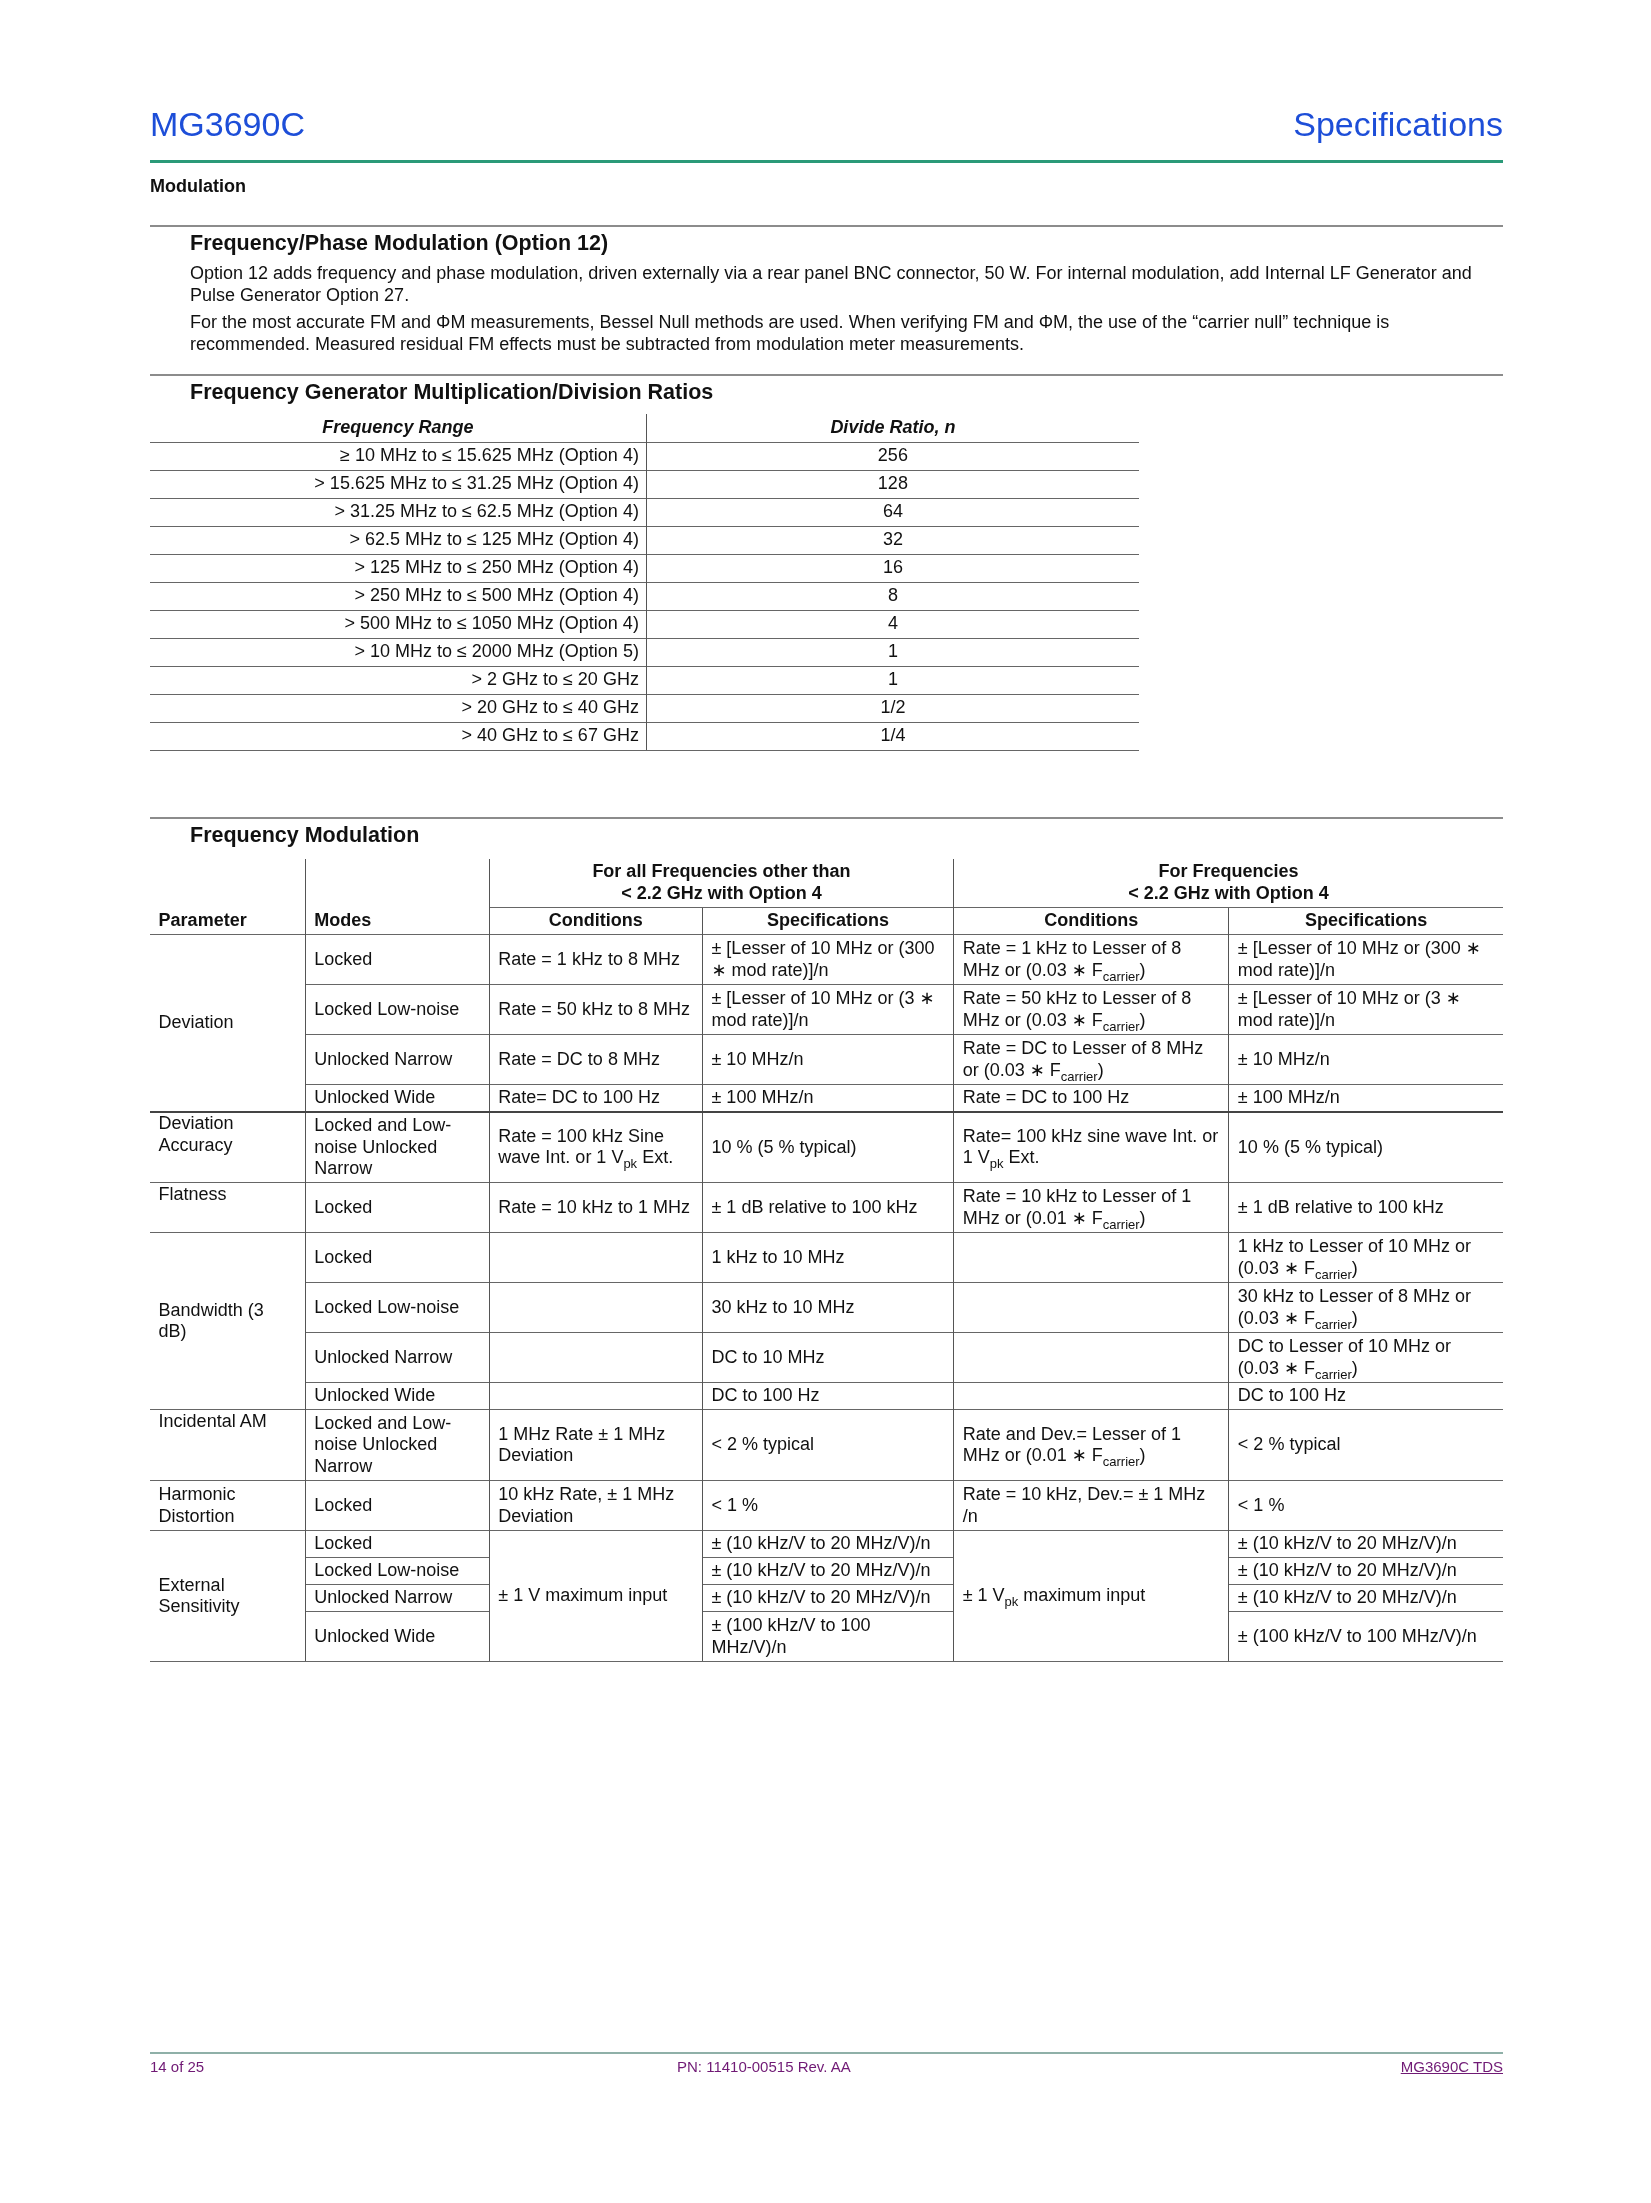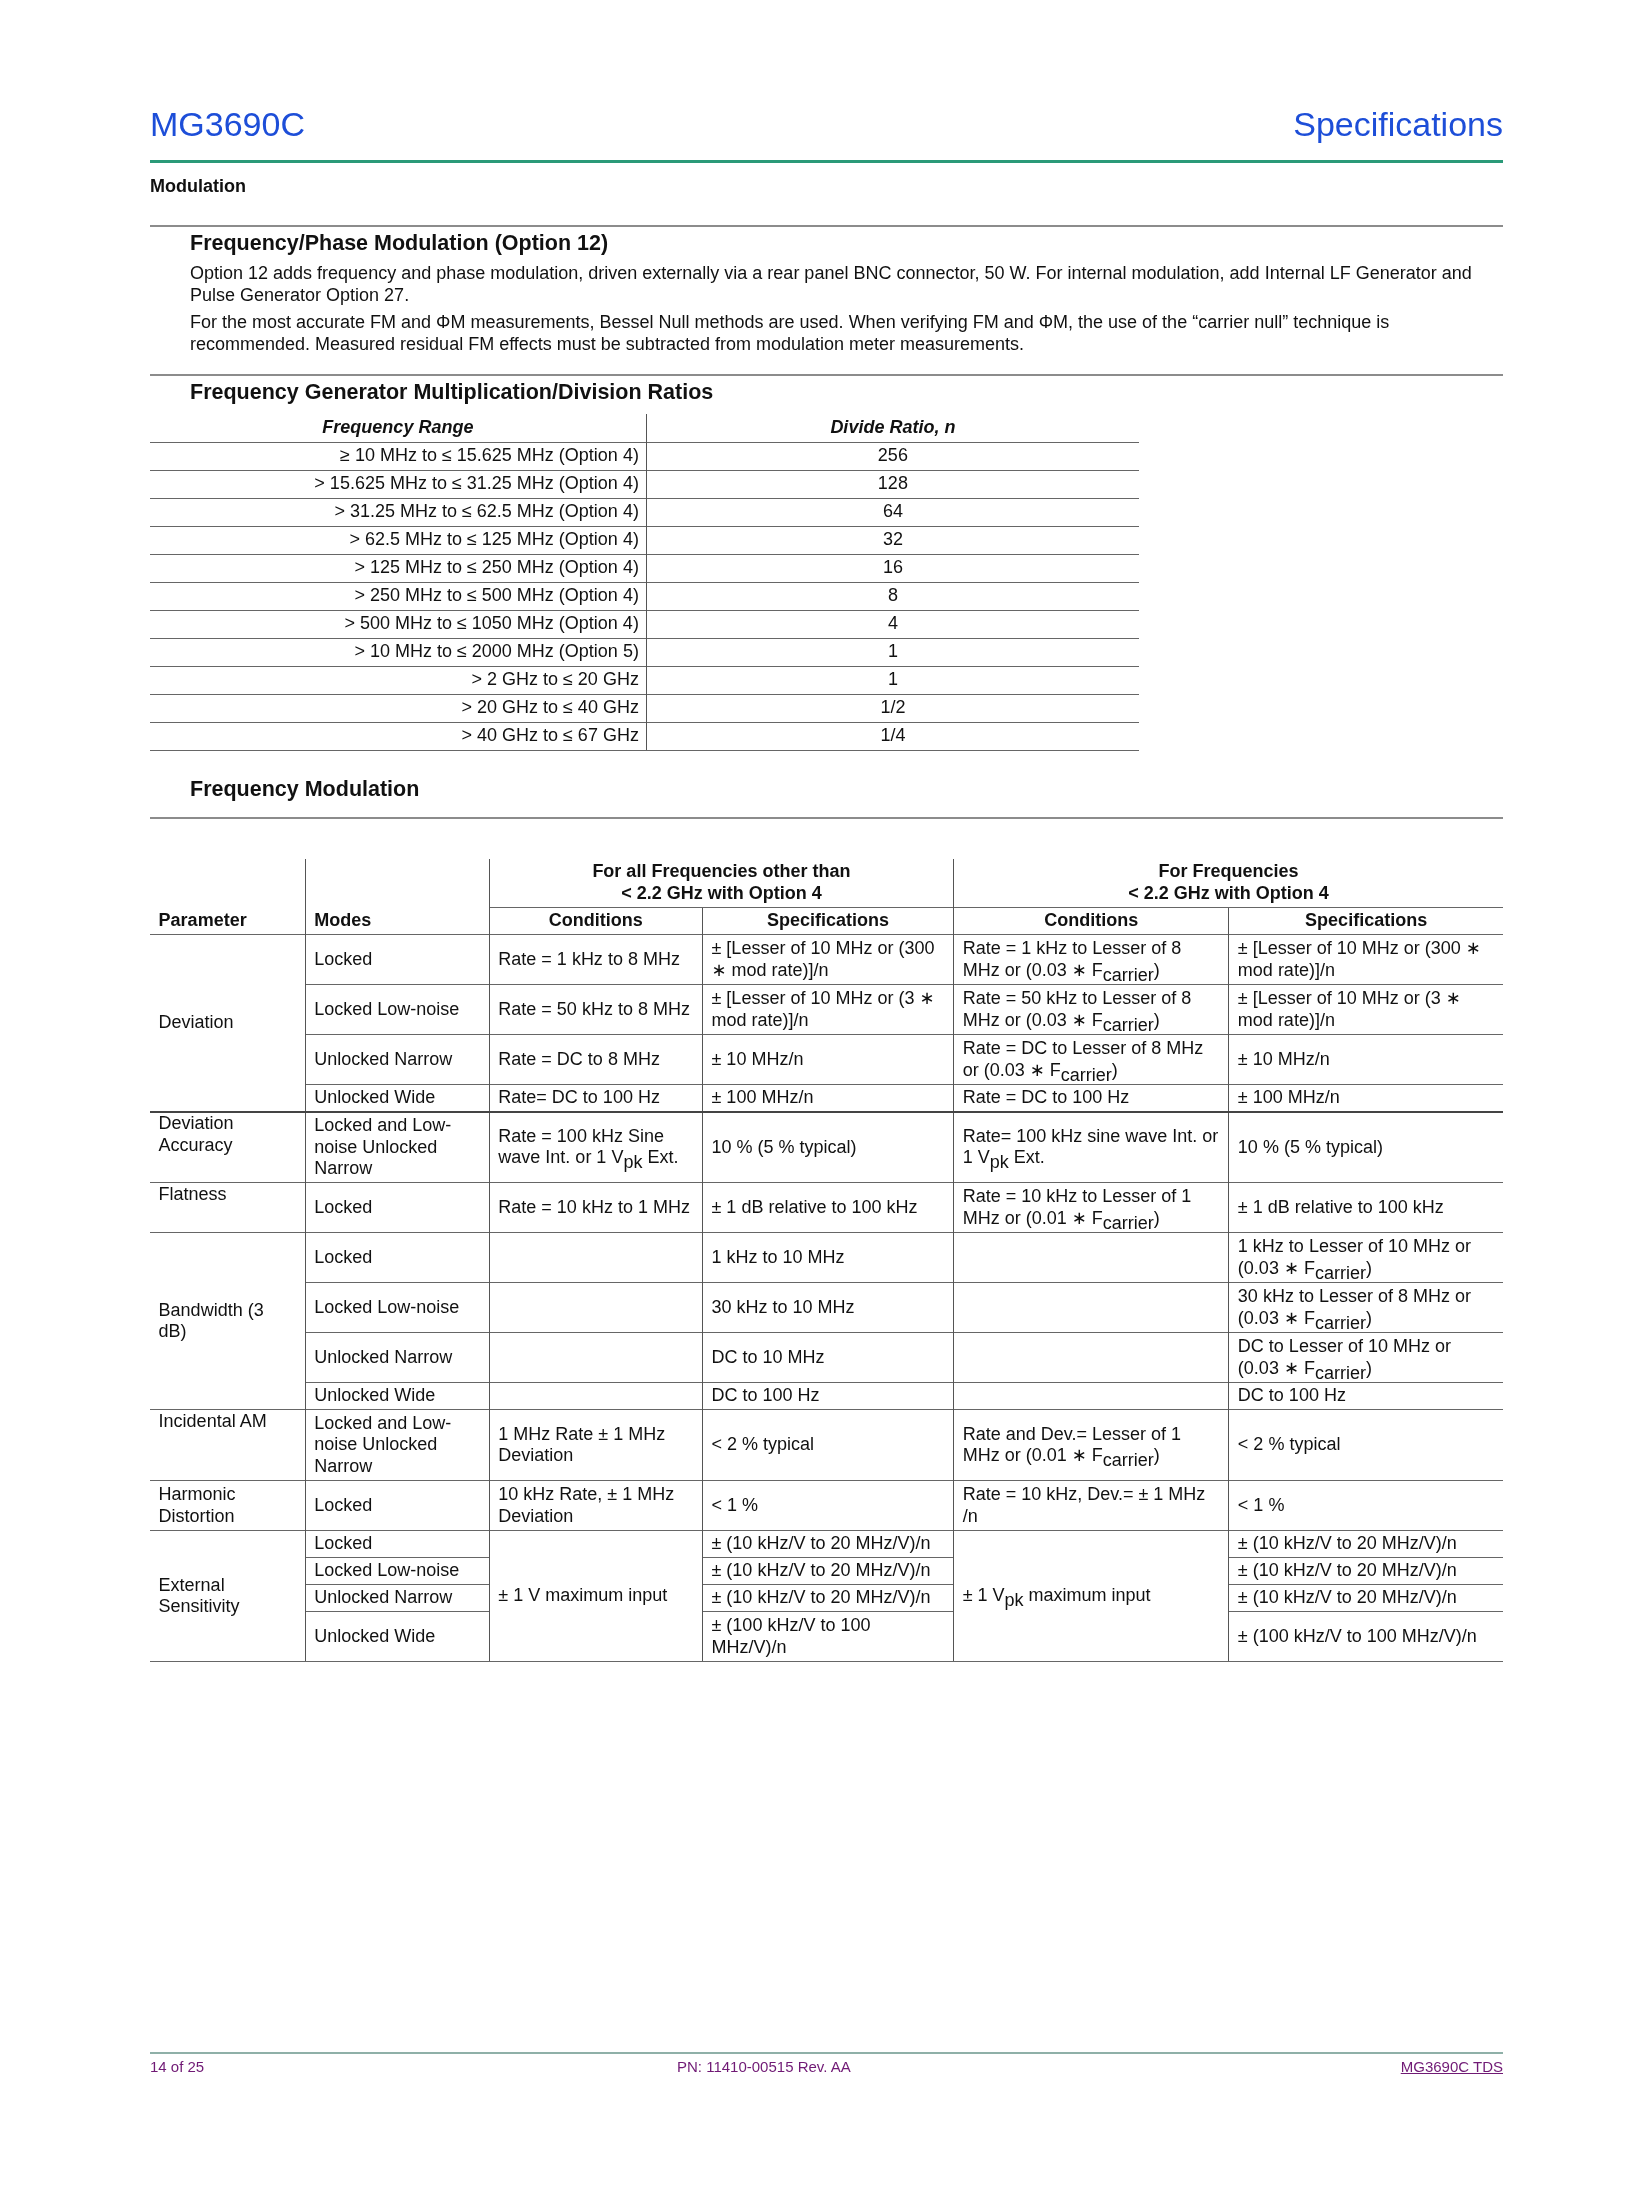--- a/index.html
+++ b/index.html
@@ -28,21 +28,21 @@
     .fm-table { position: absolute; left: 0; top: 859px; width: 1353px; }
     .fm-table th, .fm-table td { padding: 0.9px 8.6px; vertical-align: middle; text-align: left; }
     .fm-table th { font-weight: bold; }
     .fm-table .ctr { text-align: center; }
     .fm-table .vl { border-left: 0.9px solid #555; }
     .fm-table .bt { border-top: 1.7px solid #666; }
     .fm-table .bt1 { border-top: 0.9px solid #666; }
     .fm-table .bt3 { border-top: 2.6px solid #444; }
     .fm-table .bb { border-bottom: 1.7px solid #666; }
     .fm-table .top { vertical-align: top; margin-top: 40px; }
-    .fm-table sub { font-size: 18px; line-height: 0; }
+    .fm-table sub { font-size: 13px; line-height: 0; }
 
     .foot-rule { position: absolute; top: 2052px; left: 0; width: 1353px; height: 1.7px; background: #8fb0a8; }
     .foot { position: absolute; top: 2058px; font-size: 15px; color: #701a75; }
     .foot-left { left: 0; }
     .foot-center { left: 527px; }
     .foot-right { right: 0; text-decoration: underline; }
   </style>
 </head>
 <body>
 
@@ -112,21 +112,21 @@
           <td class="c2">1/2</td>
         </tr>
       <tr>
           <td class="c1">&gt; 40 GHz to ≤ 67 GHz</td>
           <td class="c2">1/4</td>
         </tr>
     </tbody>
   </table>
 
   <div class="rule" style="top:817px"></div>
-  <div class="sub-title" style="top:777px">Frequency Modulation</div>
+  <div class="sub-title" style="top:823px">Frequency Modulation</div>
 
   <table class="fm-table">
     <colgroup>
       <col style="width:155px">
         <col style="width:184px">
         <col style="width:213px">
         <col style="width:251px">
         <col style="width:275px">
         <col style="width:274px">
     </colgroup>

